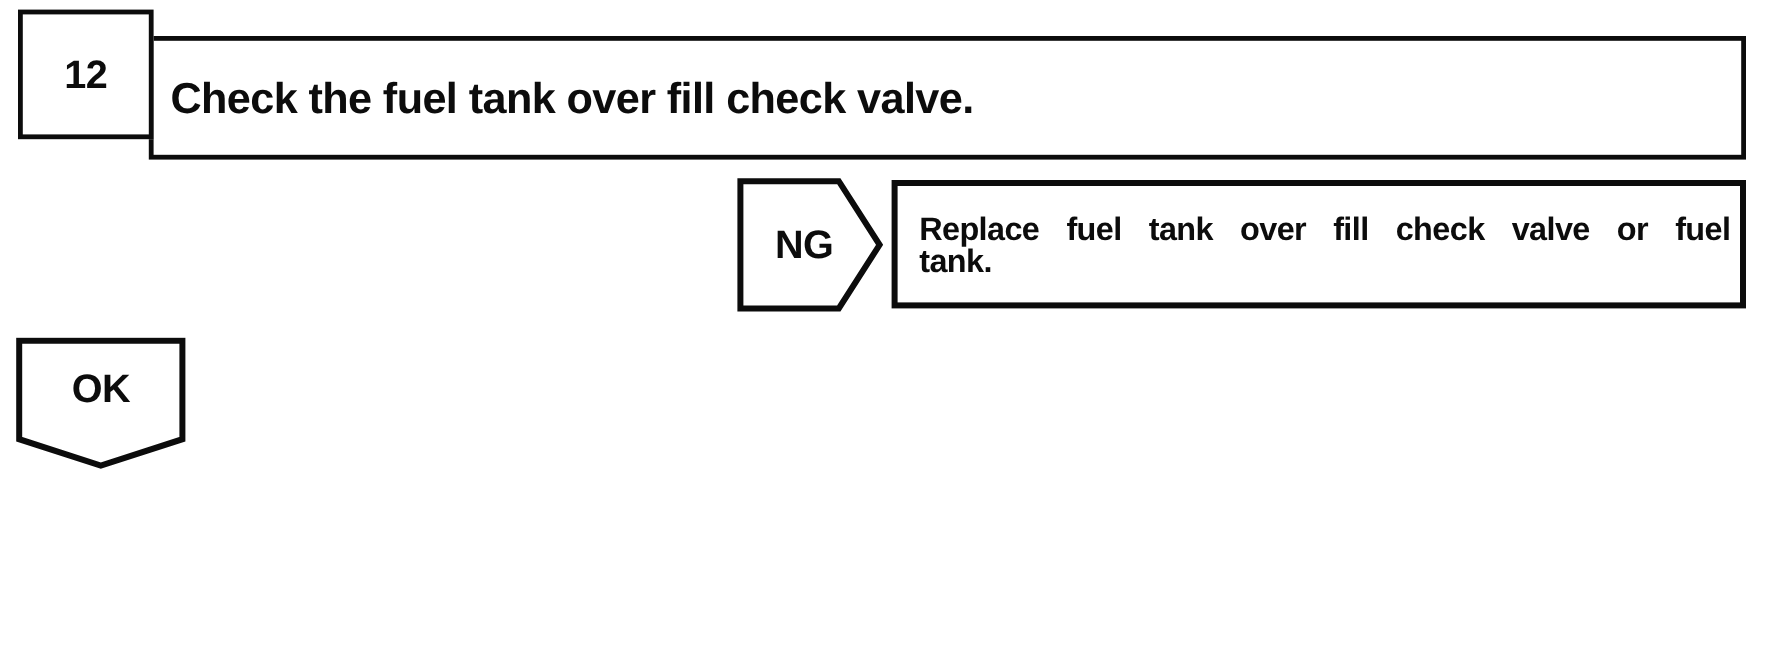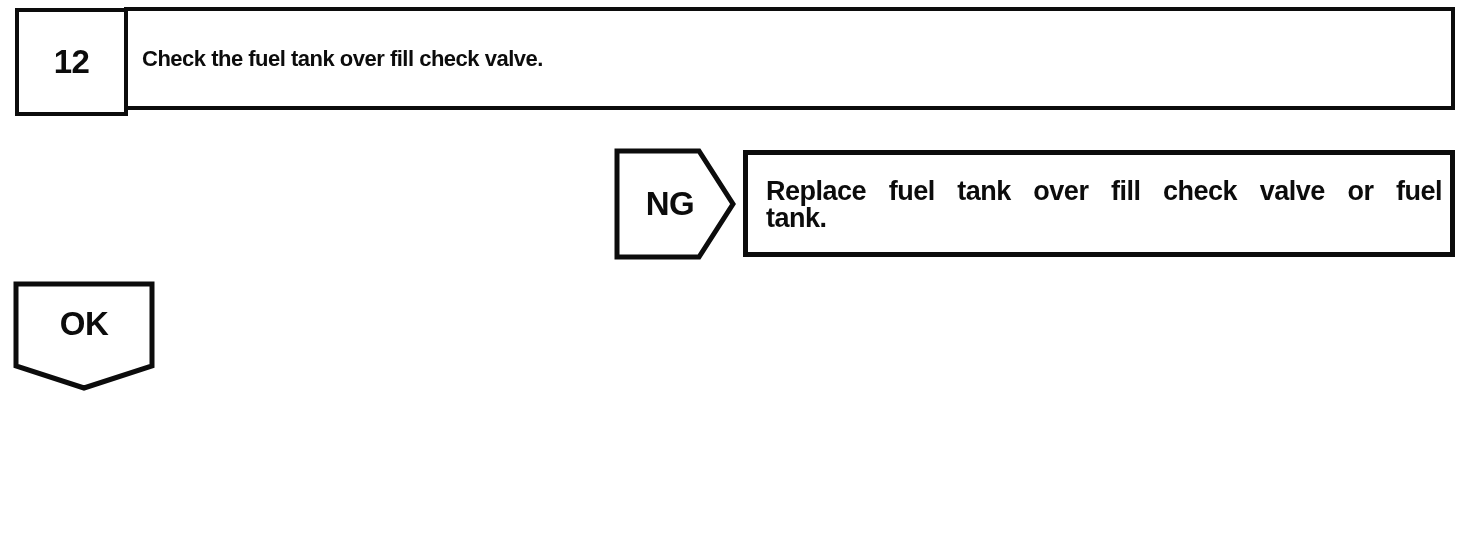--- a/index.html
+++ b/index.html
@@ -22,25 +22,25 @@
   
   .step-number-cell {
     left: 15px; top: 8px; width: 113px; height: 108px;
     border: 4px solid var(--ink);
     display: flex; align-items: center; justify-content: center;
     font-size: 33px; letter-spacing: -0.5px;
     background: var(--paper);
     z-index: 2;
   }
   .step-title-box {
-    left: 124px; top: 7px; width: 1331px; height: 103px;
+    left: 124px; top: 30px; width: 1331px; height: 103px;
     border: 4px solid var(--ink);
     display: flex; align-items: center;
     padding-left: 14px;
-    font-size: 22px; letter-spacing: -0.5px;
+    font-size: 36px; letter-spacing: -0.5px;
     background: var(--paper);
     text-align: right;
   }
 
   
   .ng-shape { left: 614px; top: 148px; width: 122px; height: 112px; }
   .ng-label {
     left: 614px; top: 148px; width: 112px; height: 112px;
     display: flex; align-items: center; justify-content: center;
     font-size: 33px; letter-spacing: -0.5px;

